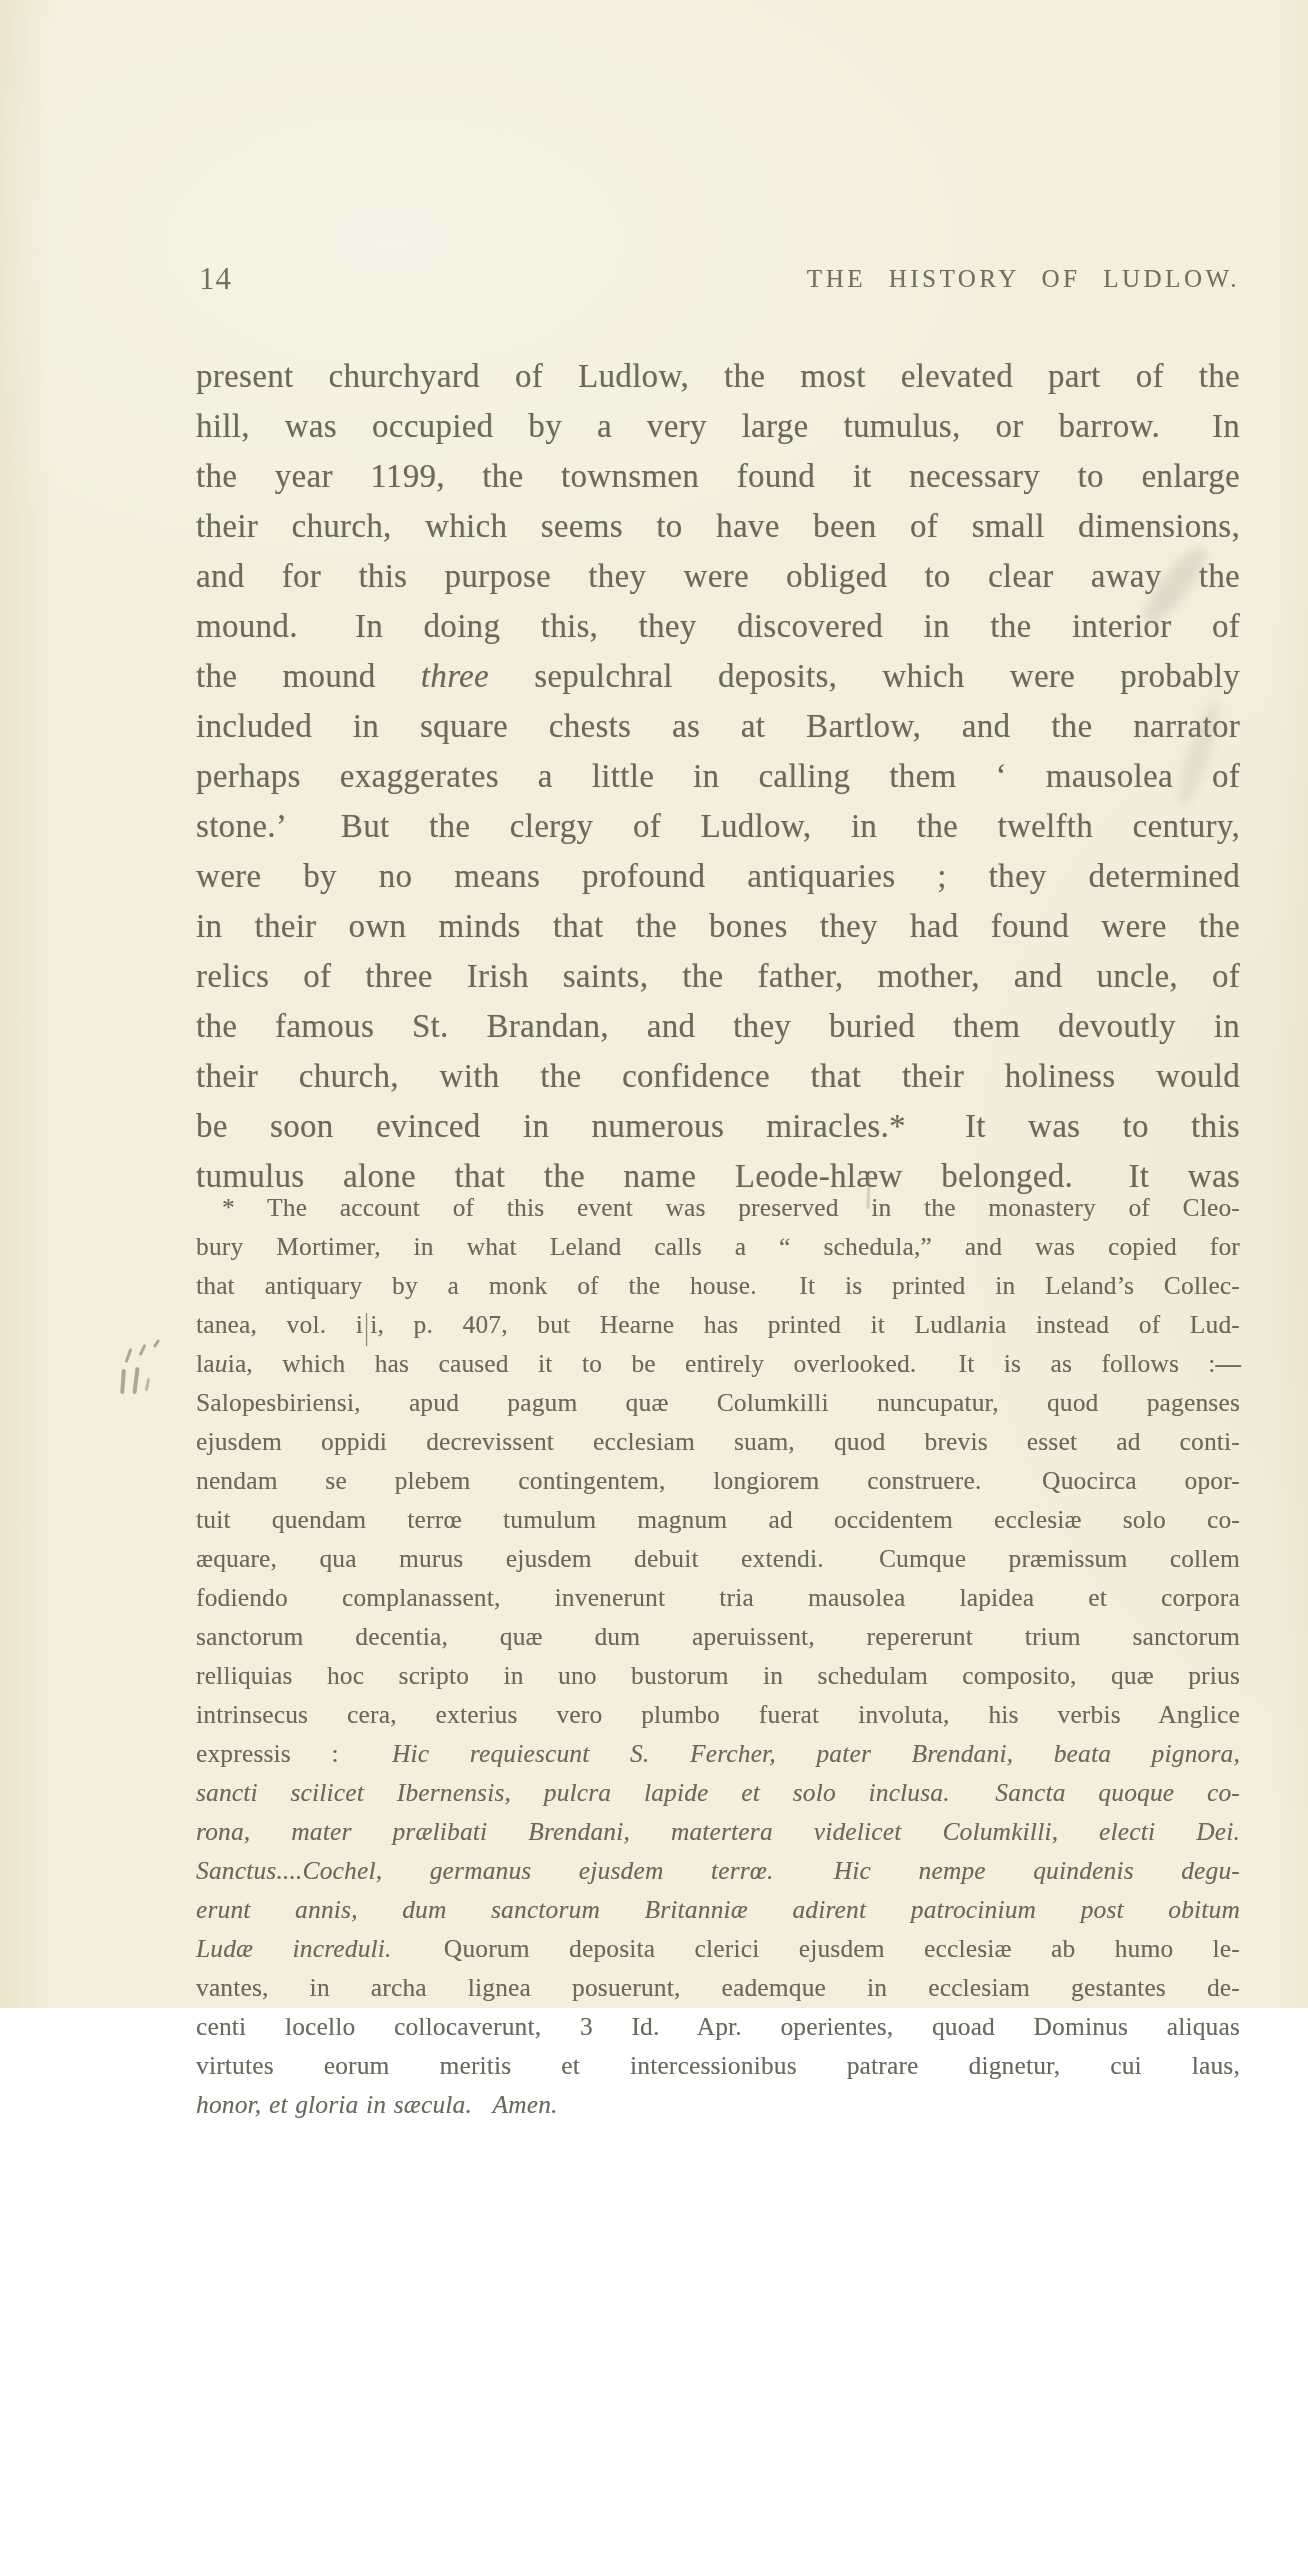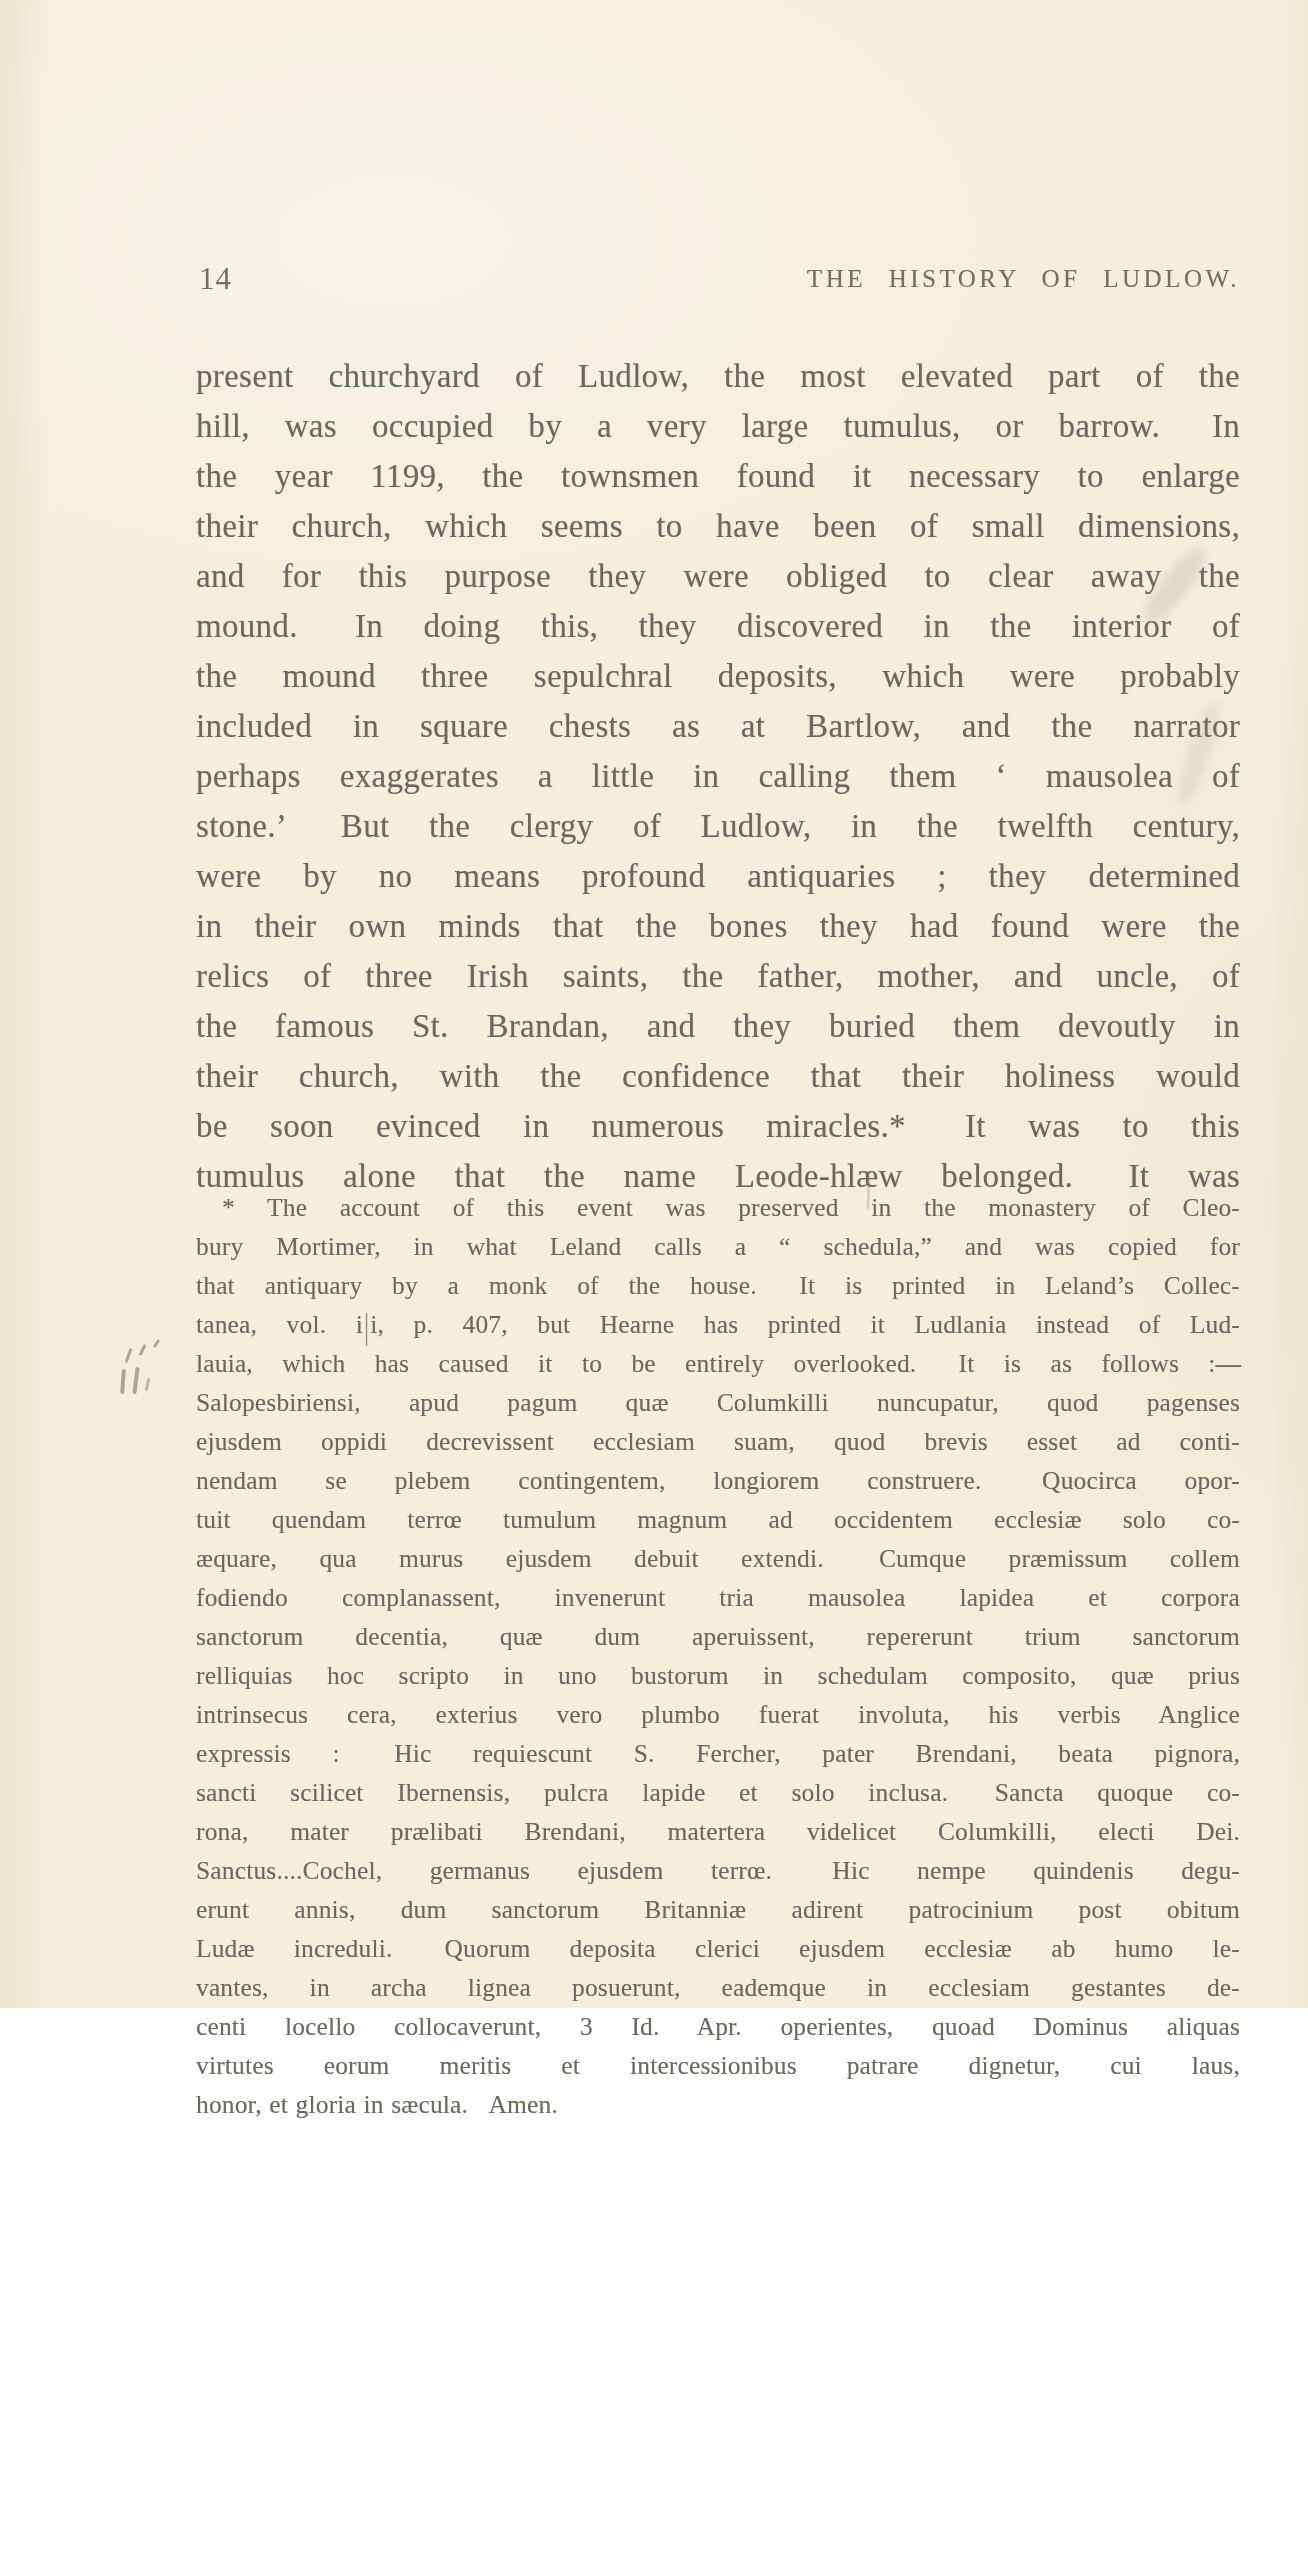--- a/index.html
+++ b/index.html
@@ -38,22 +38,22 @@
   }
   .footnote{
     position:absolute;left:196px;top:1188px;width:1044px;
   }
   .fline{
     font-size:25.4px;line-height:39px;letter-spacing:0.2px;word-spacing:1px;
     text-align:justify;text-align-last:justify;text-justify:inter-word;
     color:#6b695c;text-shadow:0.2px 0.2px 0.6px rgba(107,105,92,0.4);
   }
   .ind{padding-left:26px;}
-  .last{text-align-last:left;}
-  .it{}
+  .last{text-align-last:left;font-style:italic;}
+  .it{font-style:italic;}
   .hv{font-weight:bold;letter-spacing:-1px;}
   .pm{
     display:inline-block;transform:scaleY(1.45) translateY(1px);
     color:#8d8778;font-weight:400;margin:0 1px;text-shadow:none;
   }
   
   .margin-mark{position:absolute;left:0;top:0;}
   .stroke{position:absolute;background:#8f8a7a;border-radius:2px;opacity:0.72;}
   .s1{left:127px;top:1348px;width:3px;height:15px;transform:rotate(20deg);}
   .s2{left:141px;top:1344px;width:3px;height:12px;transform:rotate(26deg);}

